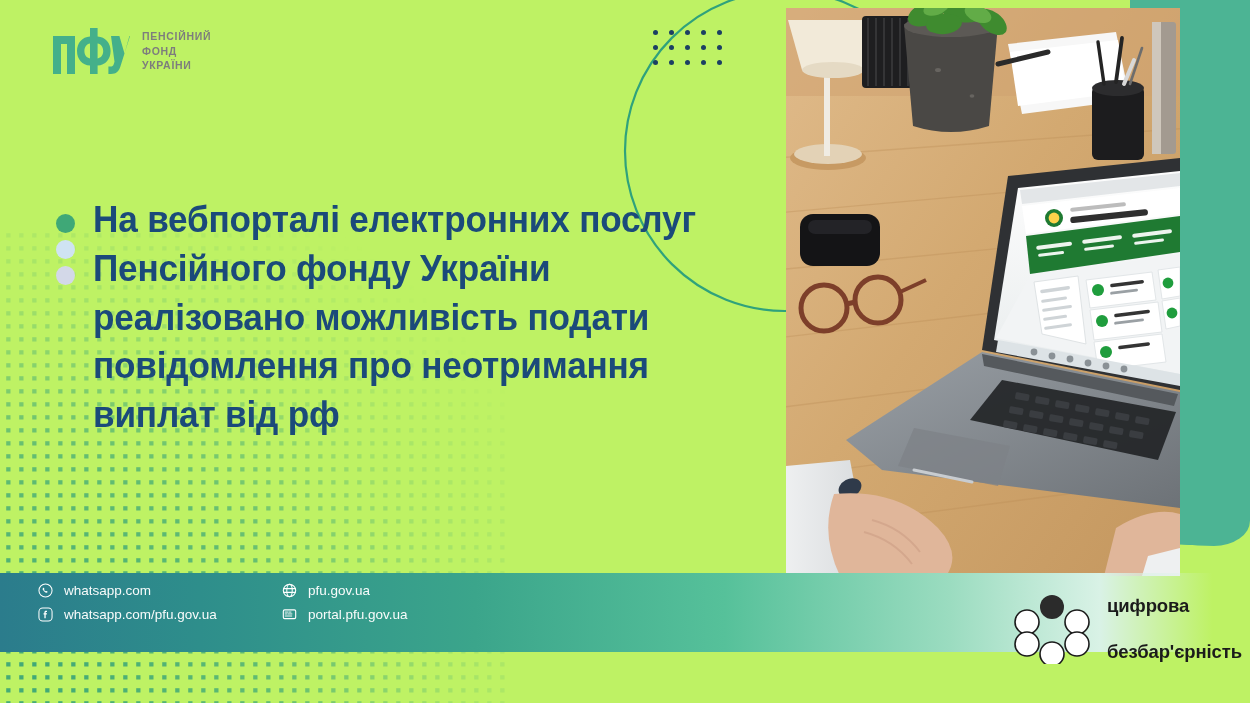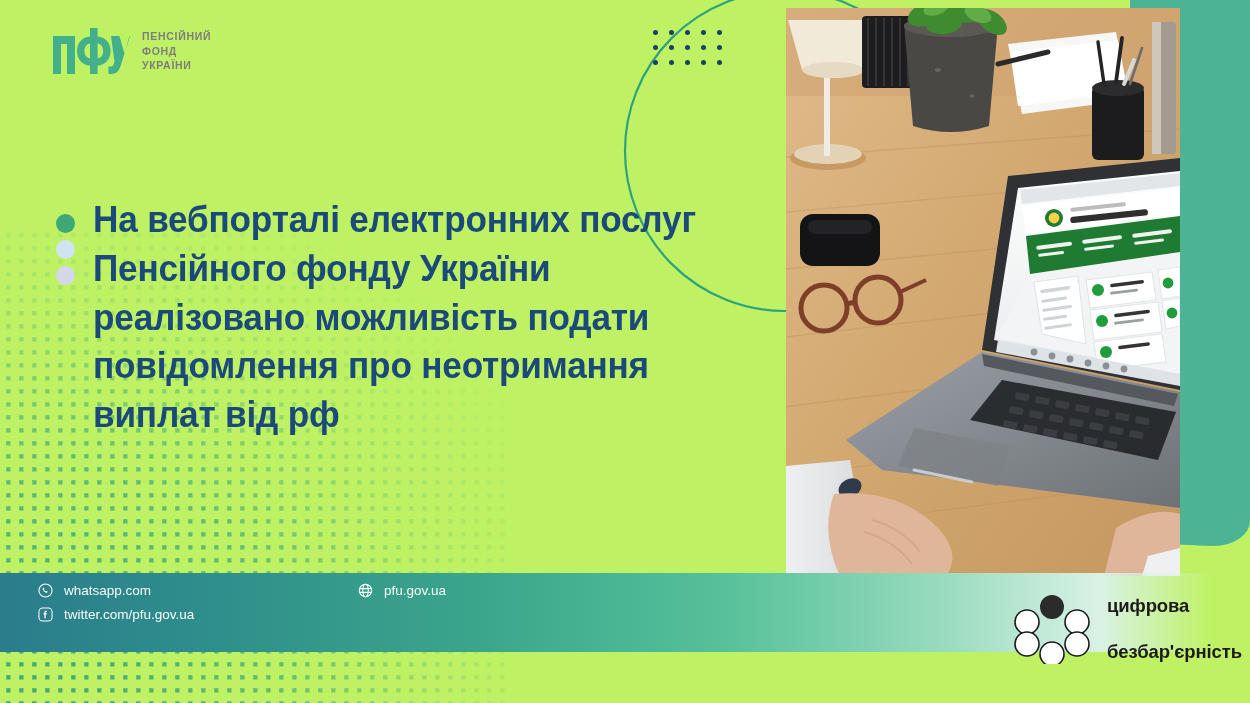--- a/index.html
+++ b/index.html
@@ -86,21 +86,21 @@
 
   
   .footer{
     position:absolute;left:0;top:573px;width:1250px;height:79px;z-index:7;
     background:linear-gradient(90deg,#2B7C8C 0%,#2E8E8B 16%,#3BA58B 38%,#56C19A 58%,#9BDCC0 76%,#D9F2E6 88%,rgba(255,255,255,0) 97%);
   }
   .fcols{position:absolute;left:38px;top:10px;display:flex;}
   .fcol{display:flex;flex-direction:column;gap:9px;}
   .fcol.c1{width:244px;}
   .fcol.c2{width:206px;}
-  .fcol.c3{width:240px;align-items:center;}
+  .fcol.c3{width:240px;}
   .frow{display:flex;align-items:center;gap:11px;color:#ffffff;font-size:13.5px;
         white-space:nowrap;}
   .frow .ic{width:15px;height:15px;display:inline-block;flex:none;}
   .frow .lbl{opacity:.97;}
 
   
   .acc{position:absolute;left:1014px;top:572px;z-index:9;display:flex;align-items:center;gap:17px;}
   .acc-mark{width:76px;height:70px;}
   .acc-txt{color:#1b1b1b;font-size:18.5px;font-weight:bold;line-height:1.24;white-space:pre-line;letter-spacing:-.1px;}
 
@@ -422,36 +422,45 @@
           </span>
           <span class="lbl">whatsapp.com</span>
         </div>
         <div class="frow">
           <span class="ic">
             <svg viewBox="0 0 16 16" width="15" height="15" aria-hidden="true">
               <rect x="1" y="1" width="14" height="14" rx="4" fill="none" stroke="#fff" stroke-width="1.1"></rect>
               <path d="M9.6 5.2h-.9c-.3 0-.5.2-.5.5v1h1.4l-.2 1.4H8.2V12H6.8V8.1H5.9V6.7h.9v-1c0-1 .6-1.7 1.6-1.7h1.2Z" fill="#fff"></path>
             </svg>
           </span>
-          <span class="lbl">twitter.com/pfu.gov.ua</span>
+          <span class="lbl">whatsapp.com/pfu.gov.ua</span>
         </div>
       </div>
 
 
       <div class="fcol c3">
         <div class="frow">
           <span class="ic">
             <svg viewBox="0 0 16 16" width="15" height="15" aria-hidden="true">
               <circle cx="8" cy="8" r="6.6" fill="none" stroke="#fff" stroke-width="1.2"></circle>
               <ellipse cx="8" cy="8" rx="2.9" ry="6.6" fill="none" stroke="#fff" stroke-width="1.1"></ellipse>
               <path d="M1.6 6h12.8M1.6 10h12.8" stroke="#fff" stroke-width="1.1"></path>
             </svg>
           </span>
           <span class="lbl">pfu.gov.ua</span>
         </div>
+        <div class="frow">
+          <span class="ic">
+            <svg viewBox="0 0 16 16" width="15" height="15" aria-hidden="true">
+              <rect x="1.4" y="3" width="13.2" height="9.4" rx="1.4" fill="none" stroke="#fff" stroke-width="1.2"></rect>
+              <path d="M3.4 5.4h3M7.6 5.4h2M3.4 7.4h2M6.6 7.4h4M3.4 9.6h7" stroke="#fff" stroke-width="1" stroke-linecap="round"></path>
+            </svg>
+          </span>
+          <span class="lbl">portal.pfu.gov.ua</span>
+        </div>
       </div>
 
     </div>
   </div>
 
   <div class="acc">
     <div class="acc-mark">
       <svg viewBox="0 0 76 70" width="76" height="70" aria-hidden="true">
         <circle cx="38" cy="13" r="12" fill="#2b2b2b"></circle>
         <circle cx="13" cy="28" r="12" fill="#fff" stroke="#1b1b1b" stroke-width="1.6"></circle>

